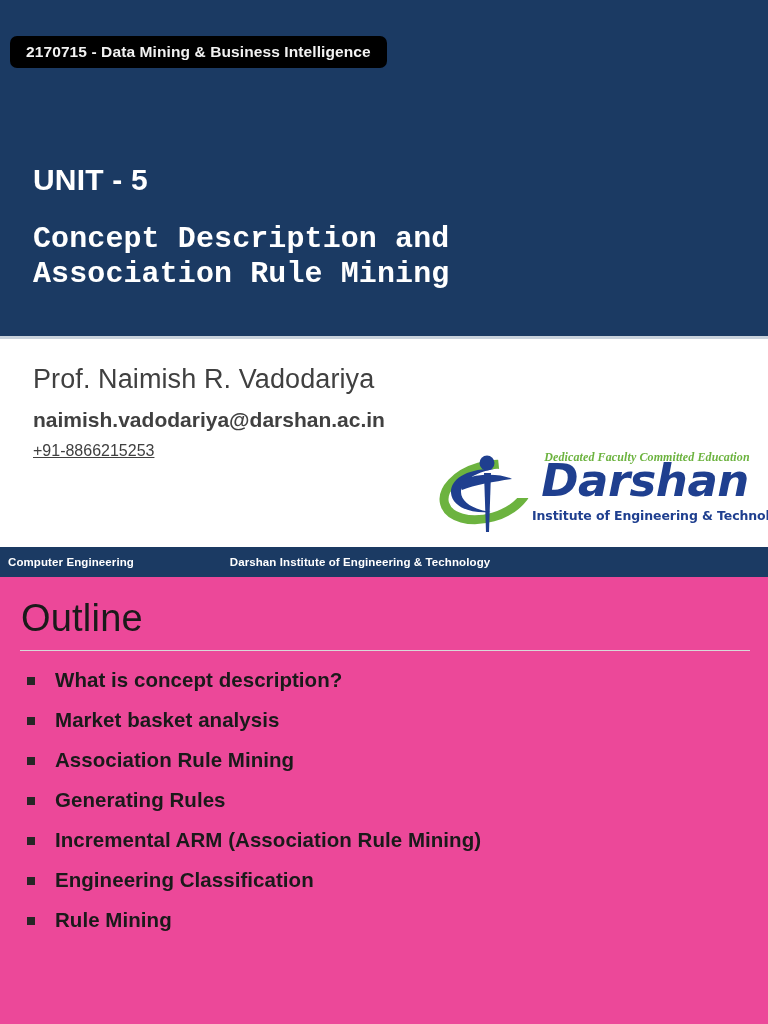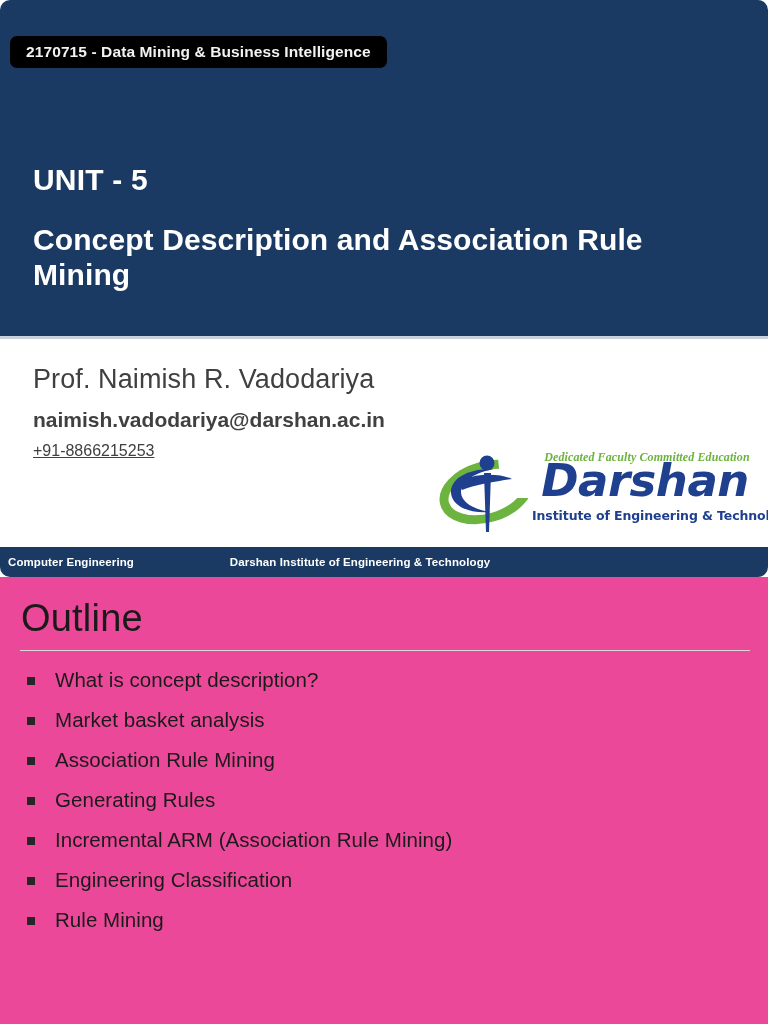--- a/index.html
+++ b/index.html
@@ -15,21 +15,20 @@
     position: relative;
   }
 
   
   .slide-title {
     position: relative;
     width: 768px;
     height: 577px;
     background: #ffffff;
     overflow: hidden;
-    border-radius: 10px;
   }
   .title-hero {
     position: absolute;
     left: 0; top: 0;
     width: 768px;
     height: 336px;
     background: #1b3a63;
   }
   .hero-bottom-rule {
     position: absolute;
@@ -69,20 +68,21 @@
   .unit-heading {
     position: absolute;
     left: 33px;
     top: 222px;
     width: 620px;
     color: #ffffff;
     font-size: 30px;
     font-weight: bold;
     line-height: 1.18;
     letter-spacing: 0.1px;
+    font-family: Liberation Mono, monospace;
   }
   .presenter-name {
     position: absolute;
     left: 33px;
     top: 364px;
     color: #404040;
     font-size: 27px;
     font-weight: 400;
     letter-spacing: 0.1px;
   }
@@ -244,21 +244,21 @@
     height: 8px;
     background: #262626;
     margin-top: 10px;
     margin-left: 7px;
     margin-right: 20px;
     flex: 0 0 auto;
   }
   .outline-item-label {
     color: #1a1a1a;
     font-size: 20.5px;
-    font-weight: 400;
+    font-weight: 700;
     line-height: 1.3;
     letter-spacing: 0.05px;
   }
 </style>
 </head>
 <body>
 
 <div class="slide-title">
 
   <div class="title-hero"></div>

